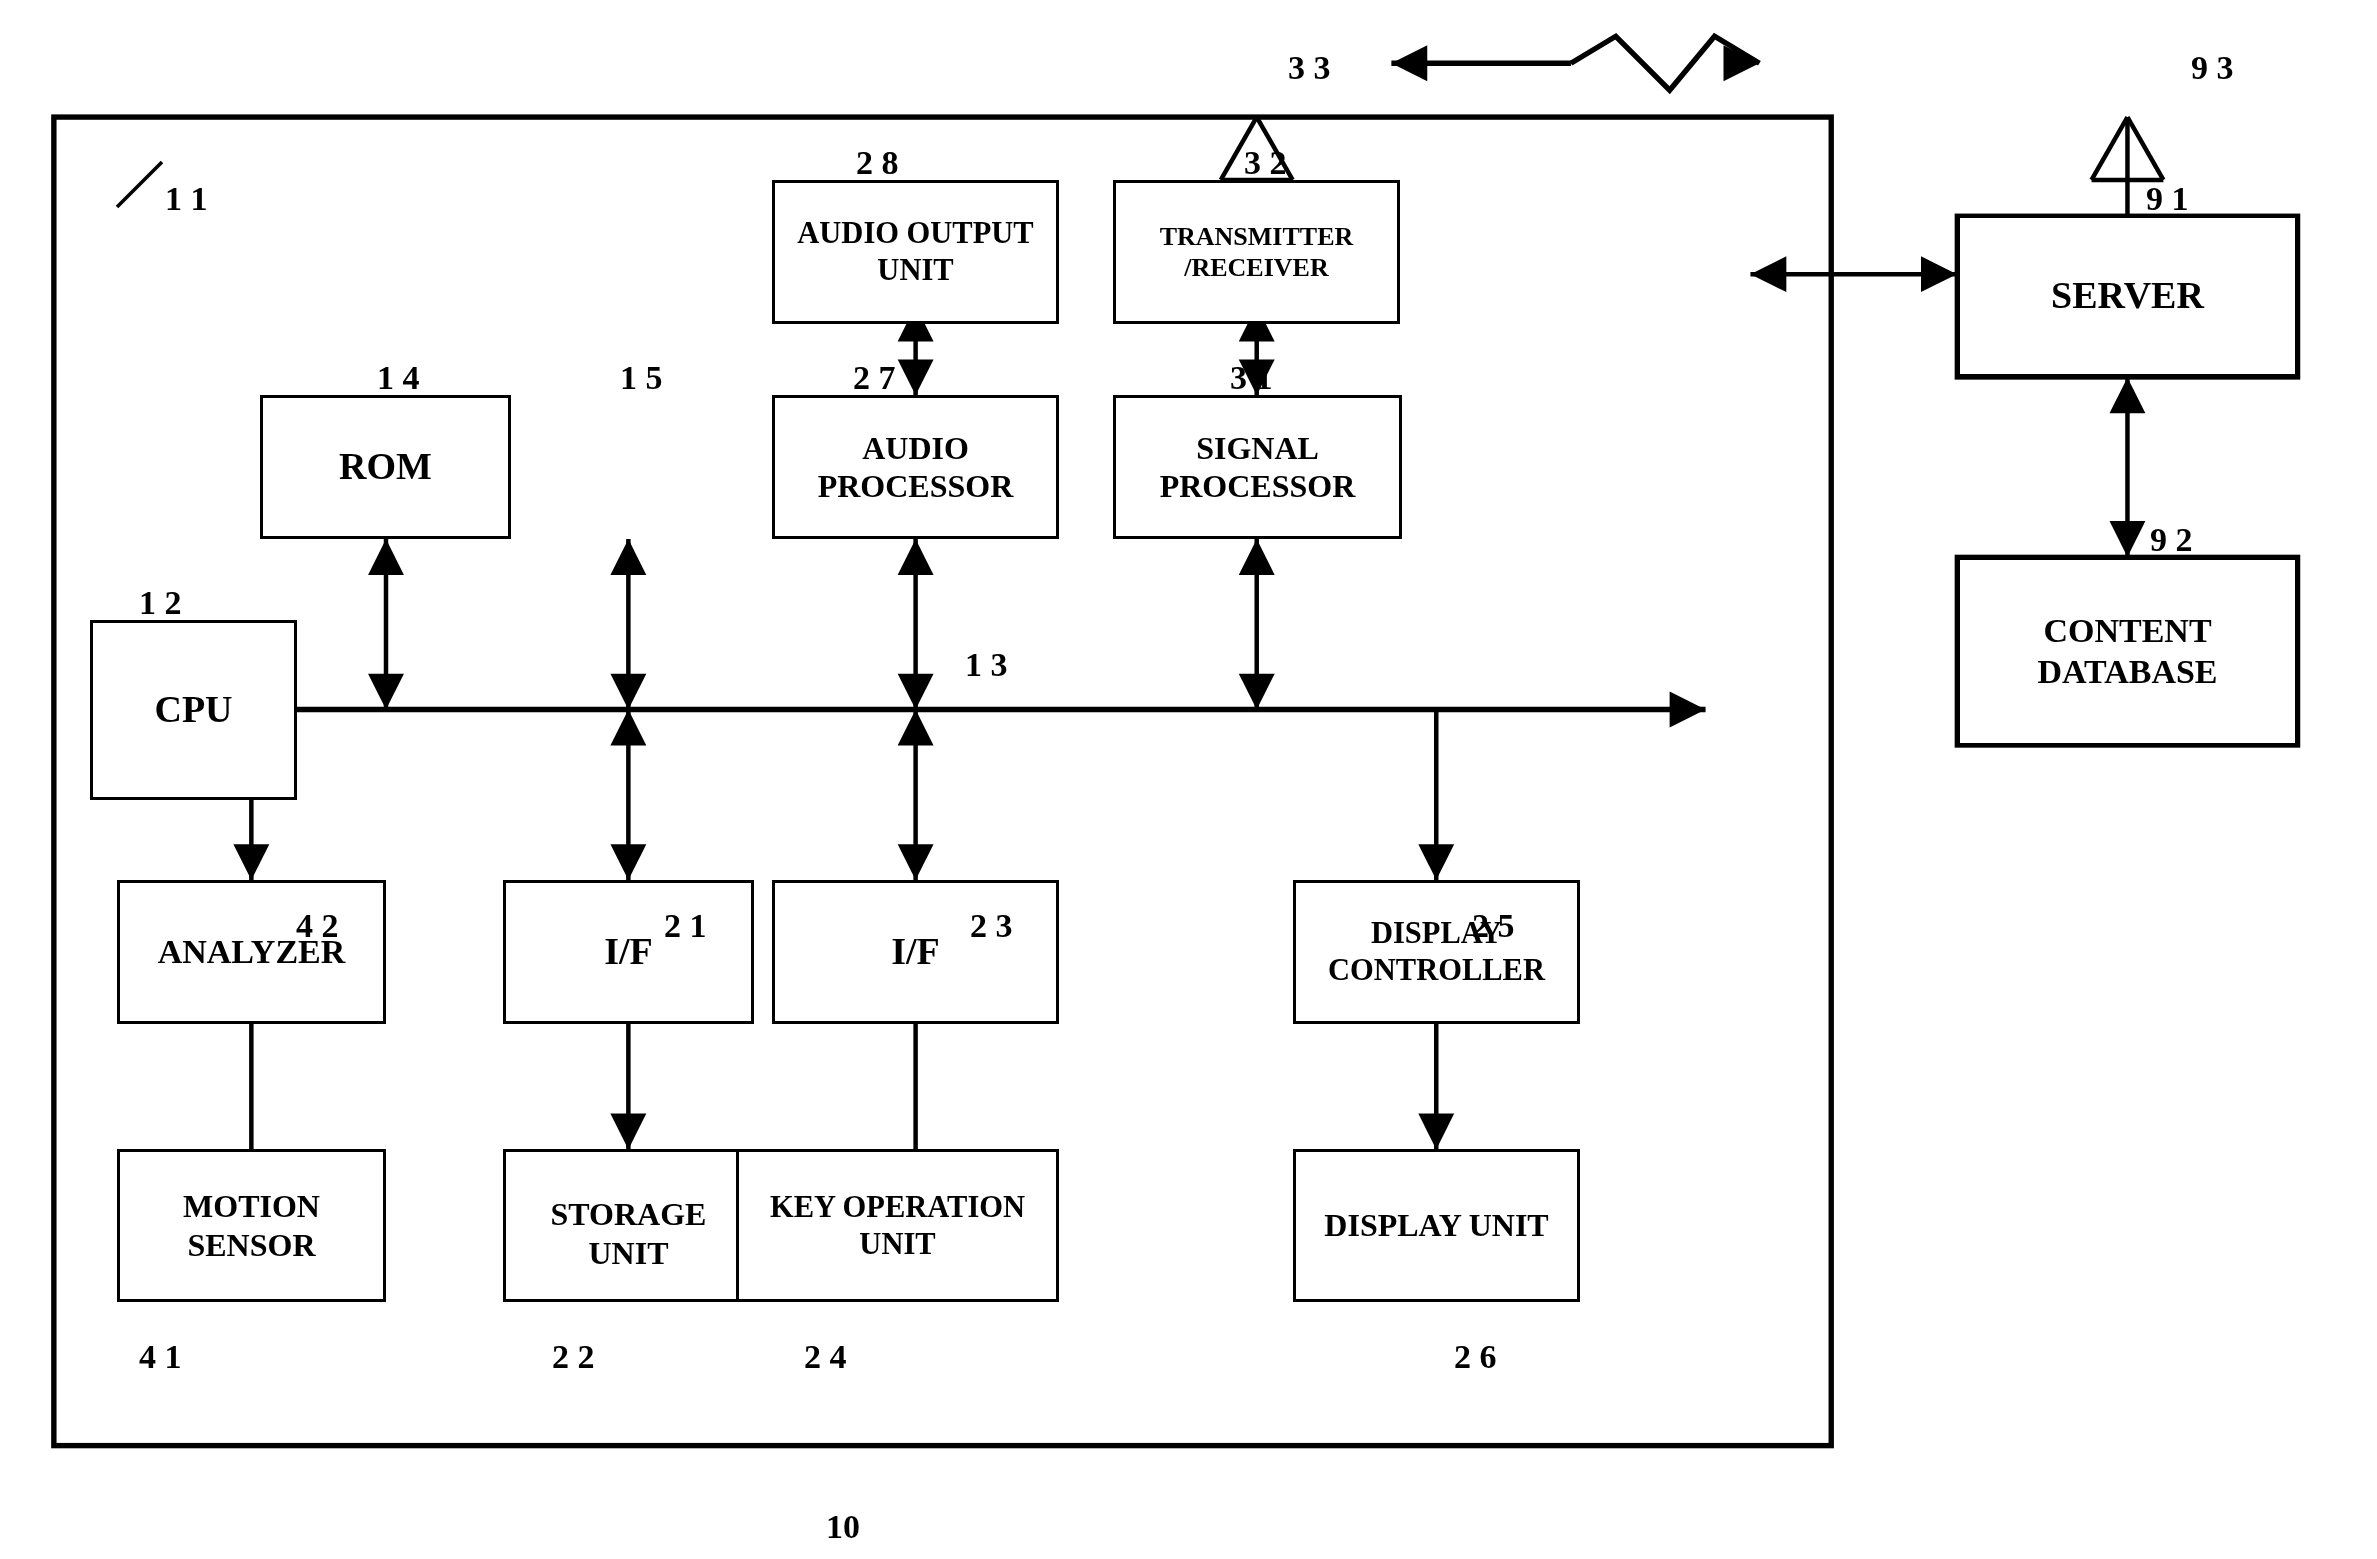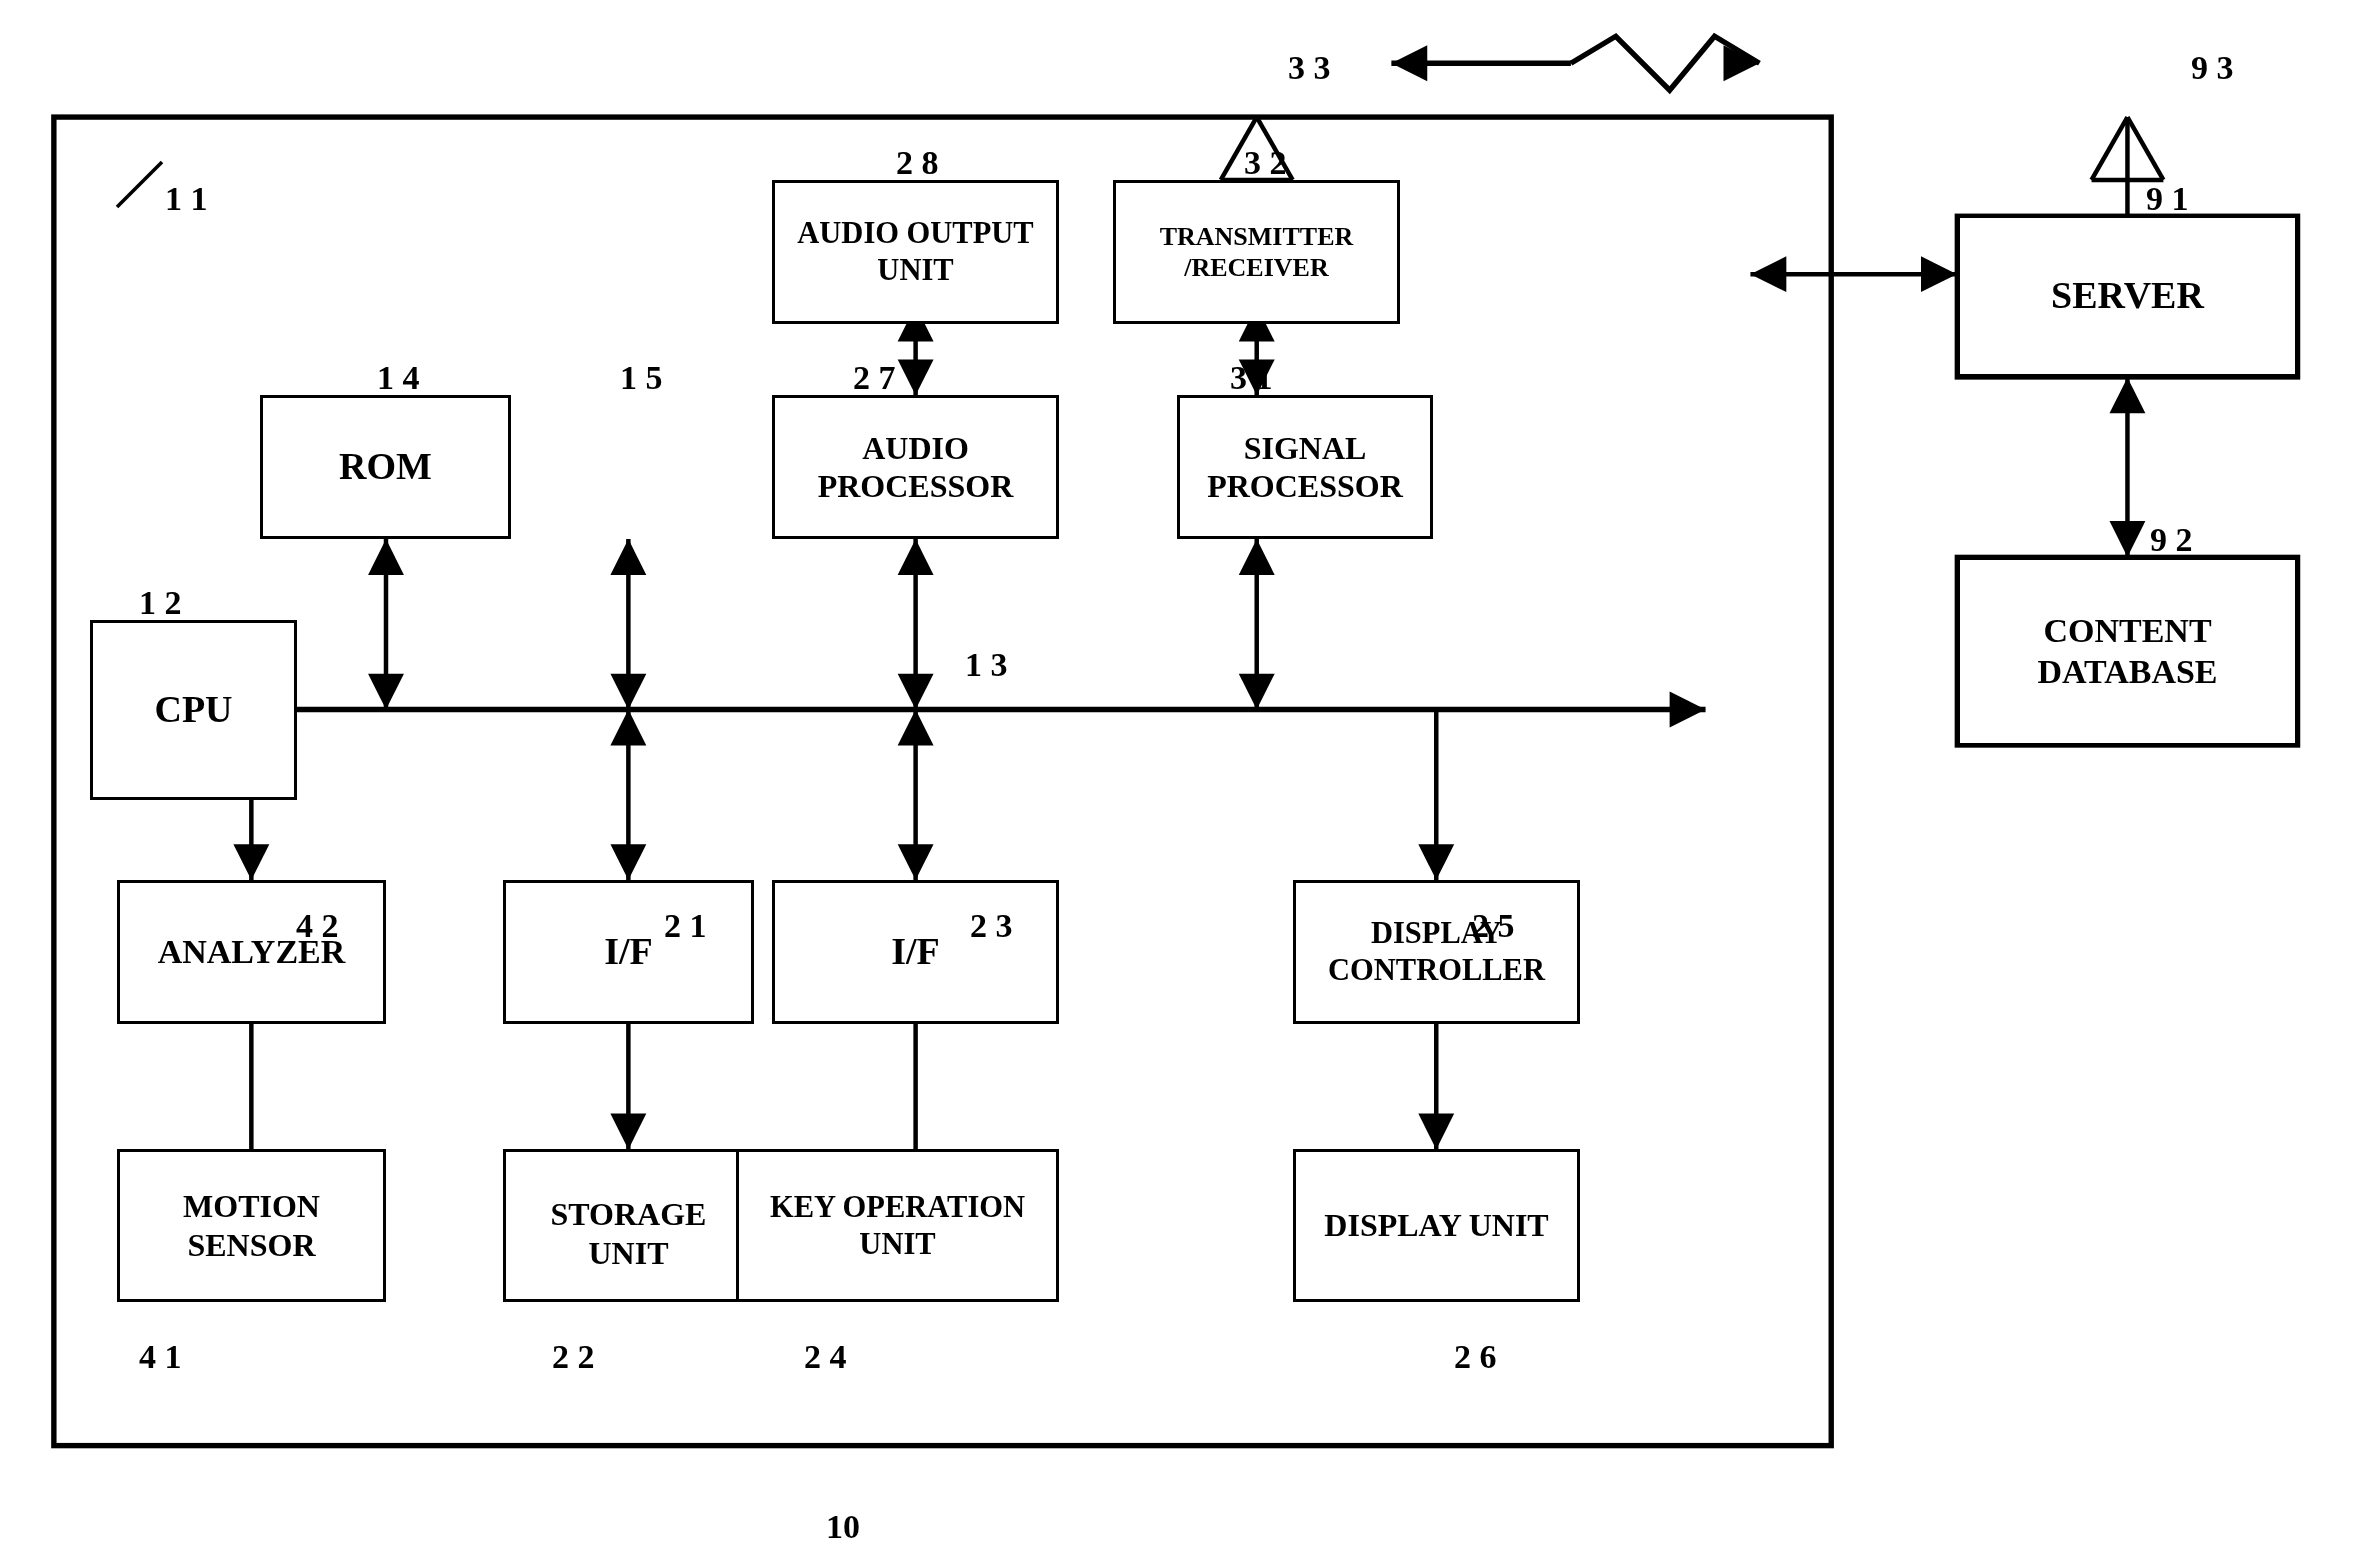--- a/index.html
+++ b/index.html
@@ -162,31 +162,31 @@
   <div class="ref-label" style="left:377px; top:359px;">1 4</div>
 
   <div class="ref-label" style="left:620px; top:359px;">1 5</div>
 
   <div class="comp-box" style="left:772px; top:395px; width:287px; height:144px; font-size:32px;">
     <span style="white-space:pre-line;">AUDIO
 PROCESSOR</span>
   </div>
   <div class="ref-label" style="left:853px; top:359px;">2 7</div>
 
-  <div class="comp-box" style="left:1177px; top:395px; width:256px; height:144px; font-size:32px;">
+  <div class="comp-box" style="left:1113px; top:395px; width:289px; height:144px; font-size:32px;">
     <span style="white-space:pre-line;">SIGNAL
 PROCESSOR</span>
   </div>
   <div class="ref-label" style="left:1230px; top:359px;">3 1</div>
 
   <div class="comp-box" style="left:772px; top:180px; width:287px; height:144px; font-size:30.5px;">
     <span style="white-space:pre-line;">AUDIO OUTPUT
 UNIT</span>
   </div>
-  <div class="ref-label" style="left:896px; top:144px;">2 8</div>
+  <div class="ref-label" style="left:856px; top:144px;">2 8</div>
 
   <div class="comp-box" style="left:1113px; top:180px; width:287px; height:144px; font-size:26px;">
     <span style="white-space:pre-line;">TRANSMITTER
 /RECEIVER</span>
   </div>
   <div class="ref-label" style="left:1244px; top:144px;text-align:right;">3 2</div>
 
   <div class="ref-label" style="left:965px; top:646px;">1 3</div>
 
   <div class="comp-box" style="left:117px; top:880px; width:269px; height:144px; font-size:34px;">

